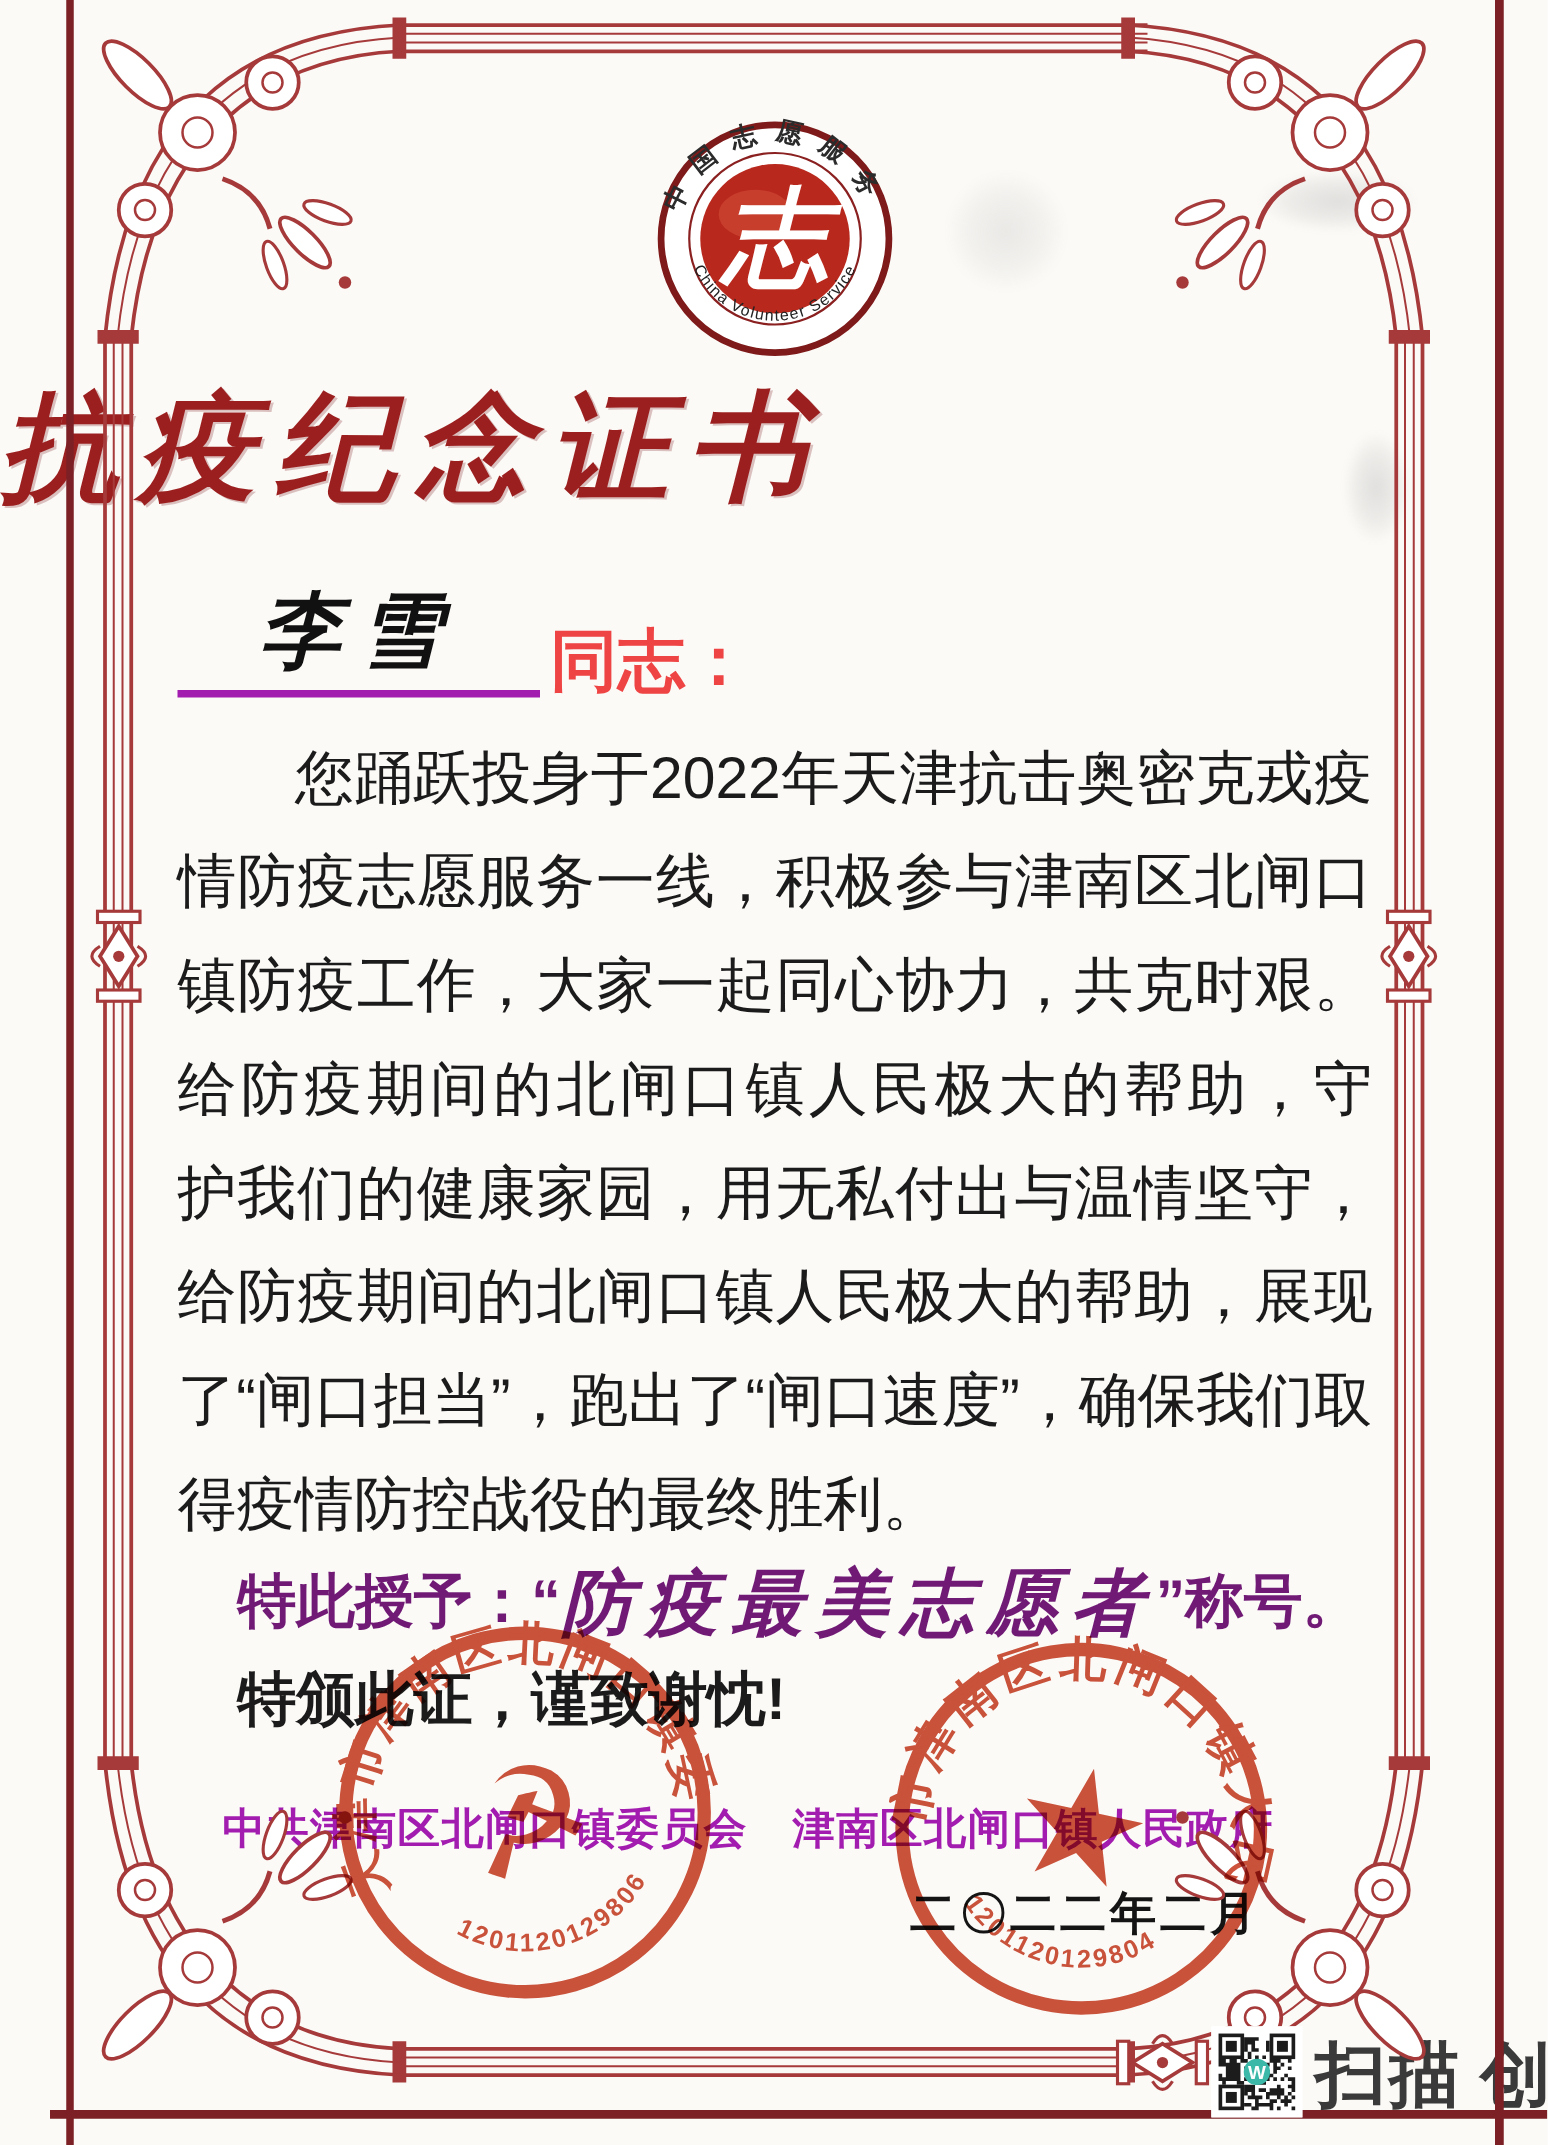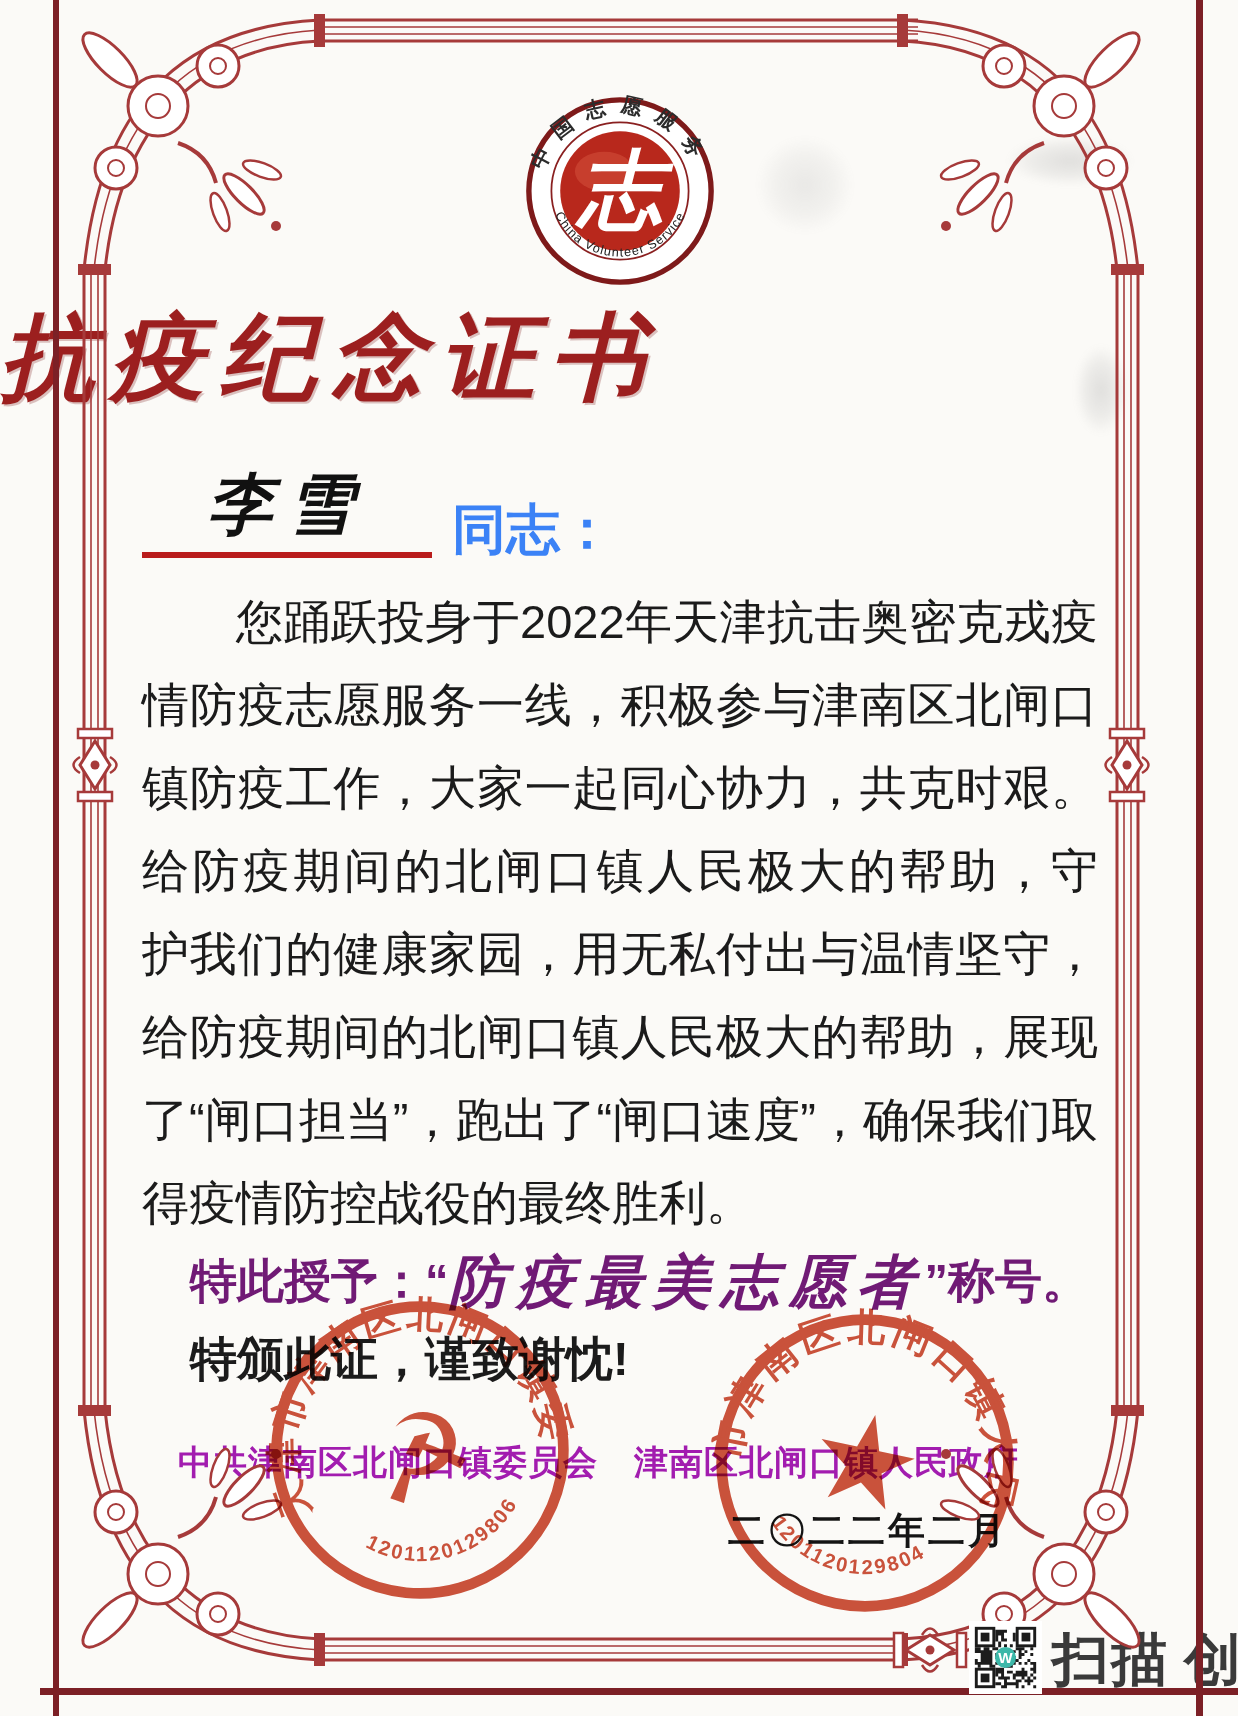--- a/index.html
+++ b/index.html
@@ -26,24 +26,24 @@
   .logo { position:absolute; left:522px; top:93px; width:196px; height:196px; }
 
   
   .title { position:absolute; left:0; top:295px; width:100%; 
            font-family:"DejaVu Serif","Liberation Serif",serif; font-style:italic; font-weight:bold;
            font-size:95px; letter-spacing:15px; color:#9c1f1f;
            text-shadow:2px 2px 0 rgba(120,20,20,.25); }
 
   
   .recipient-row { position:absolute; left:142px; top:468px; height:90px; display:flex; align-items:flex-end; }
-  .name-box { width:290px; border-bottom:6px solid #b91c1c; text-align:center; padding-bottom:2px; }
+  .name-box { width:290px; border-bottom:6px solid #a21caf; text-align:center; padding-bottom:2px; }
   .name { font-family:"DejaVu Serif","Liberation Serif",serif; font-style:italic; font-weight:bold;
           font-size:66px; color:#111; letter-spacing:14px; }
-  .salutation { font-size:54px; font-weight:600; color:#3b82f6; margin-left:20px; line-height:1.05; }
+  .salutation { font-size:54px; font-weight:600; color:#ef4444; margin-left:8px; line-height:1.05; }
 
   
   .body-text { position:absolute; left:142px; top:580px; width:956px; }
   .bline { height:83px; line-height:83px; font-size:47px; font-weight:400; color:#1b1b1b;
            text-align:justify; text-align-last:justify; white-space:nowrap; }
   .bline:first-child { padding-left:94px; }
   .bline:last-child { text-align-last:left; }
 
   
   .award-line { position:absolute; left:142px; top:1244px; width:1000px; height:68px;

